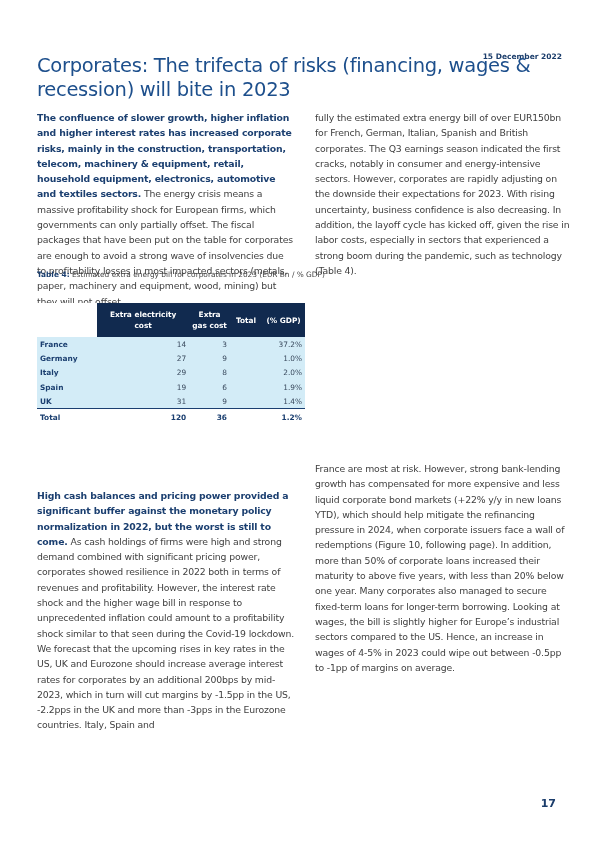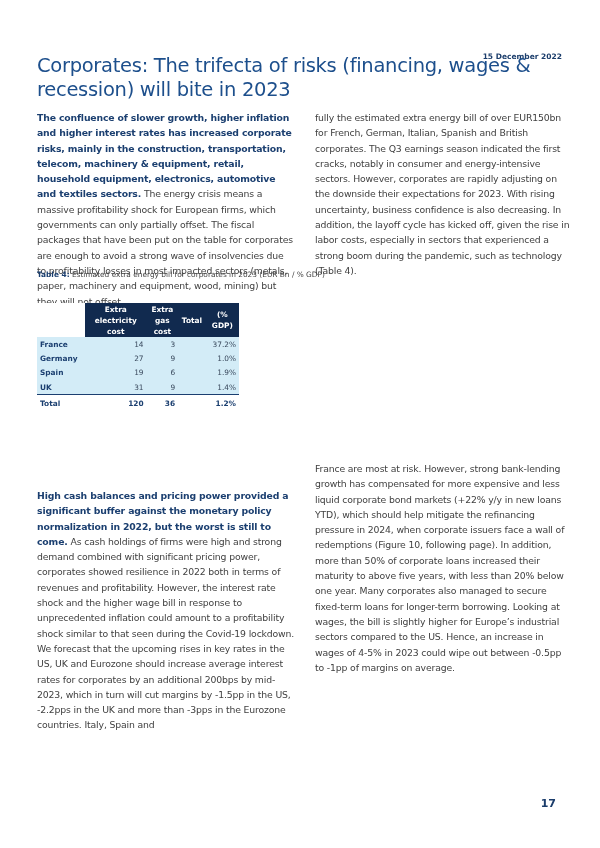--- a/index.html
+++ b/index.html
@@ -10,21 +10,21 @@
            color: #1d4f8c; font-weight: normal; margin: 0; letter-spacing: -0.3px; }
   .col { position: absolute; font-size: 9.3px; line-height: 15.3px; letter-spacing: -0.15px; }
   .col p { margin: 0; }
   .lead { font-weight: bold; color: #1b3f70; margin-top: 20px; }
   .col-left-1 { left: 37px; top: 110px; width: 258px; }
   .col-right-1 { left: 315px; top: 110px; width: 256px; }
   .col-left-2 { left: 37px; top: 488px; width: 258px; }
   .col-right-2 { left: 315px; top: 461px; width: 256px; }
   .caption { position: absolute; left: 37px; top: 270px; font-size: 7.4px; color: #414141; }
   .caption b { color: #1b3f70; }
-  table.energy { position: absolute; left: 37px; top: 303px; border-collapse: collapse; width: 202px;
+  table.energy { position: absolute; left: 37px; top: 303px; border-collapse: collapse; width: 268px;
                  font-size: 7.4px; }
   table.energy th { background: #112a4f; color: #ffffff; font-weight: bold; height: 34px; padding: 0 3px;
                     text-align: center; line-height: 11px; }
   table.energy th.blank { background: #ffffff; }
   table.energy td { background: #d3ecf7; height: 14.3px; padding: 0 3px; color: #3a4a5e; text-align: right; }
   table.energy td.country { text-align: left; font-weight: bold; color: #1b3f70; }
   table.energy tr.total td { background: #ffffff; font-weight: bold; color: #1b3f70; border-top: 1.5px solid #1b3f70; height: 16px; }
   .pagenum { position: absolute; right: 44px; top: 797px; font-size: 11px; font-weight: bold; color: #1b3d6b; }
 </style>
 </head>
@@ -61,20 +61,27 @@
       <td>37.2%</td>
     </tr>
     <tr>
       <td class="country">Germany</td>
       <td>27</td>
       <td>9</td>
       <td></td>
       <td>1.0%</td>
     </tr>
     <tr>
+      <td class="country">Italy</td>
+      <td>29</td>
+      <td>8</td>
+      <td></td>
+      <td>2.0%</td>
+    </tr>
+    <tr>
       <td class="country">Spain</td>
       <td>19</td>
       <td>6</td>
       <td></td>
       <td>1.9%</td>
     </tr>
     <tr>
       <td class="country">UK</td>
       <td>31</td>
       <td>9</td>

